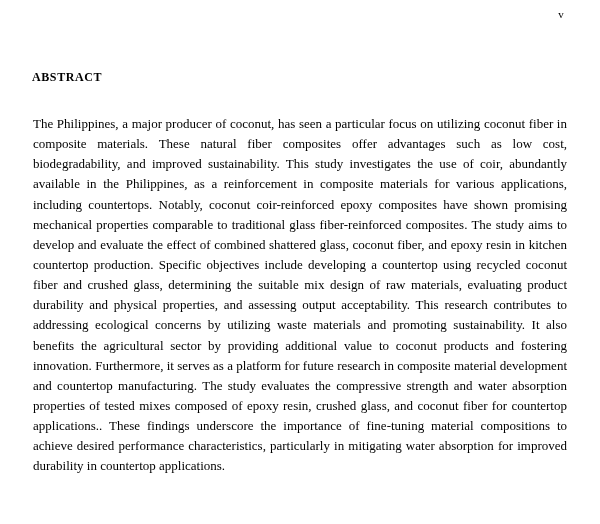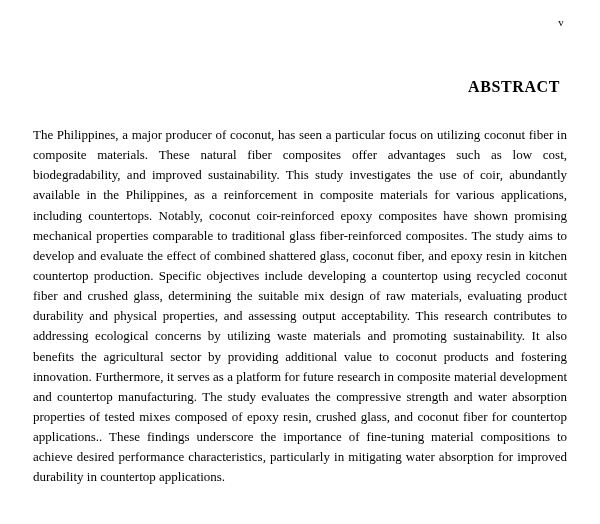--- a/index.html
+++ b/index.html
@@ -25,24 +25,24 @@
   .page-number {
     position: absolute;
     top: 8px;
     right: 36px;
     font-size: 11px;
     font-family: "Liberation Serif", "DejaVu Serif", serif;
     color: #000;
     letter-spacing: 0.2px;
   }
   .doc-title {
-    margin: 8px;
+    margin: 0;
     padding-top: 70px;
-    text-align: right;
-    font-size: 16px;
+    text-align: left;
+    font-size: 12px;
     font-weight: bold;
     letter-spacing: 0.6px;
     font-family: "Liberation Serif", "DejaVu Serif", serif;
   }
   .abstract-body {
     margin-top: 29px;
     font-size: 13px;
     line-height: 1.55;
     text-align: justify;
     text-justify: inter-word;

